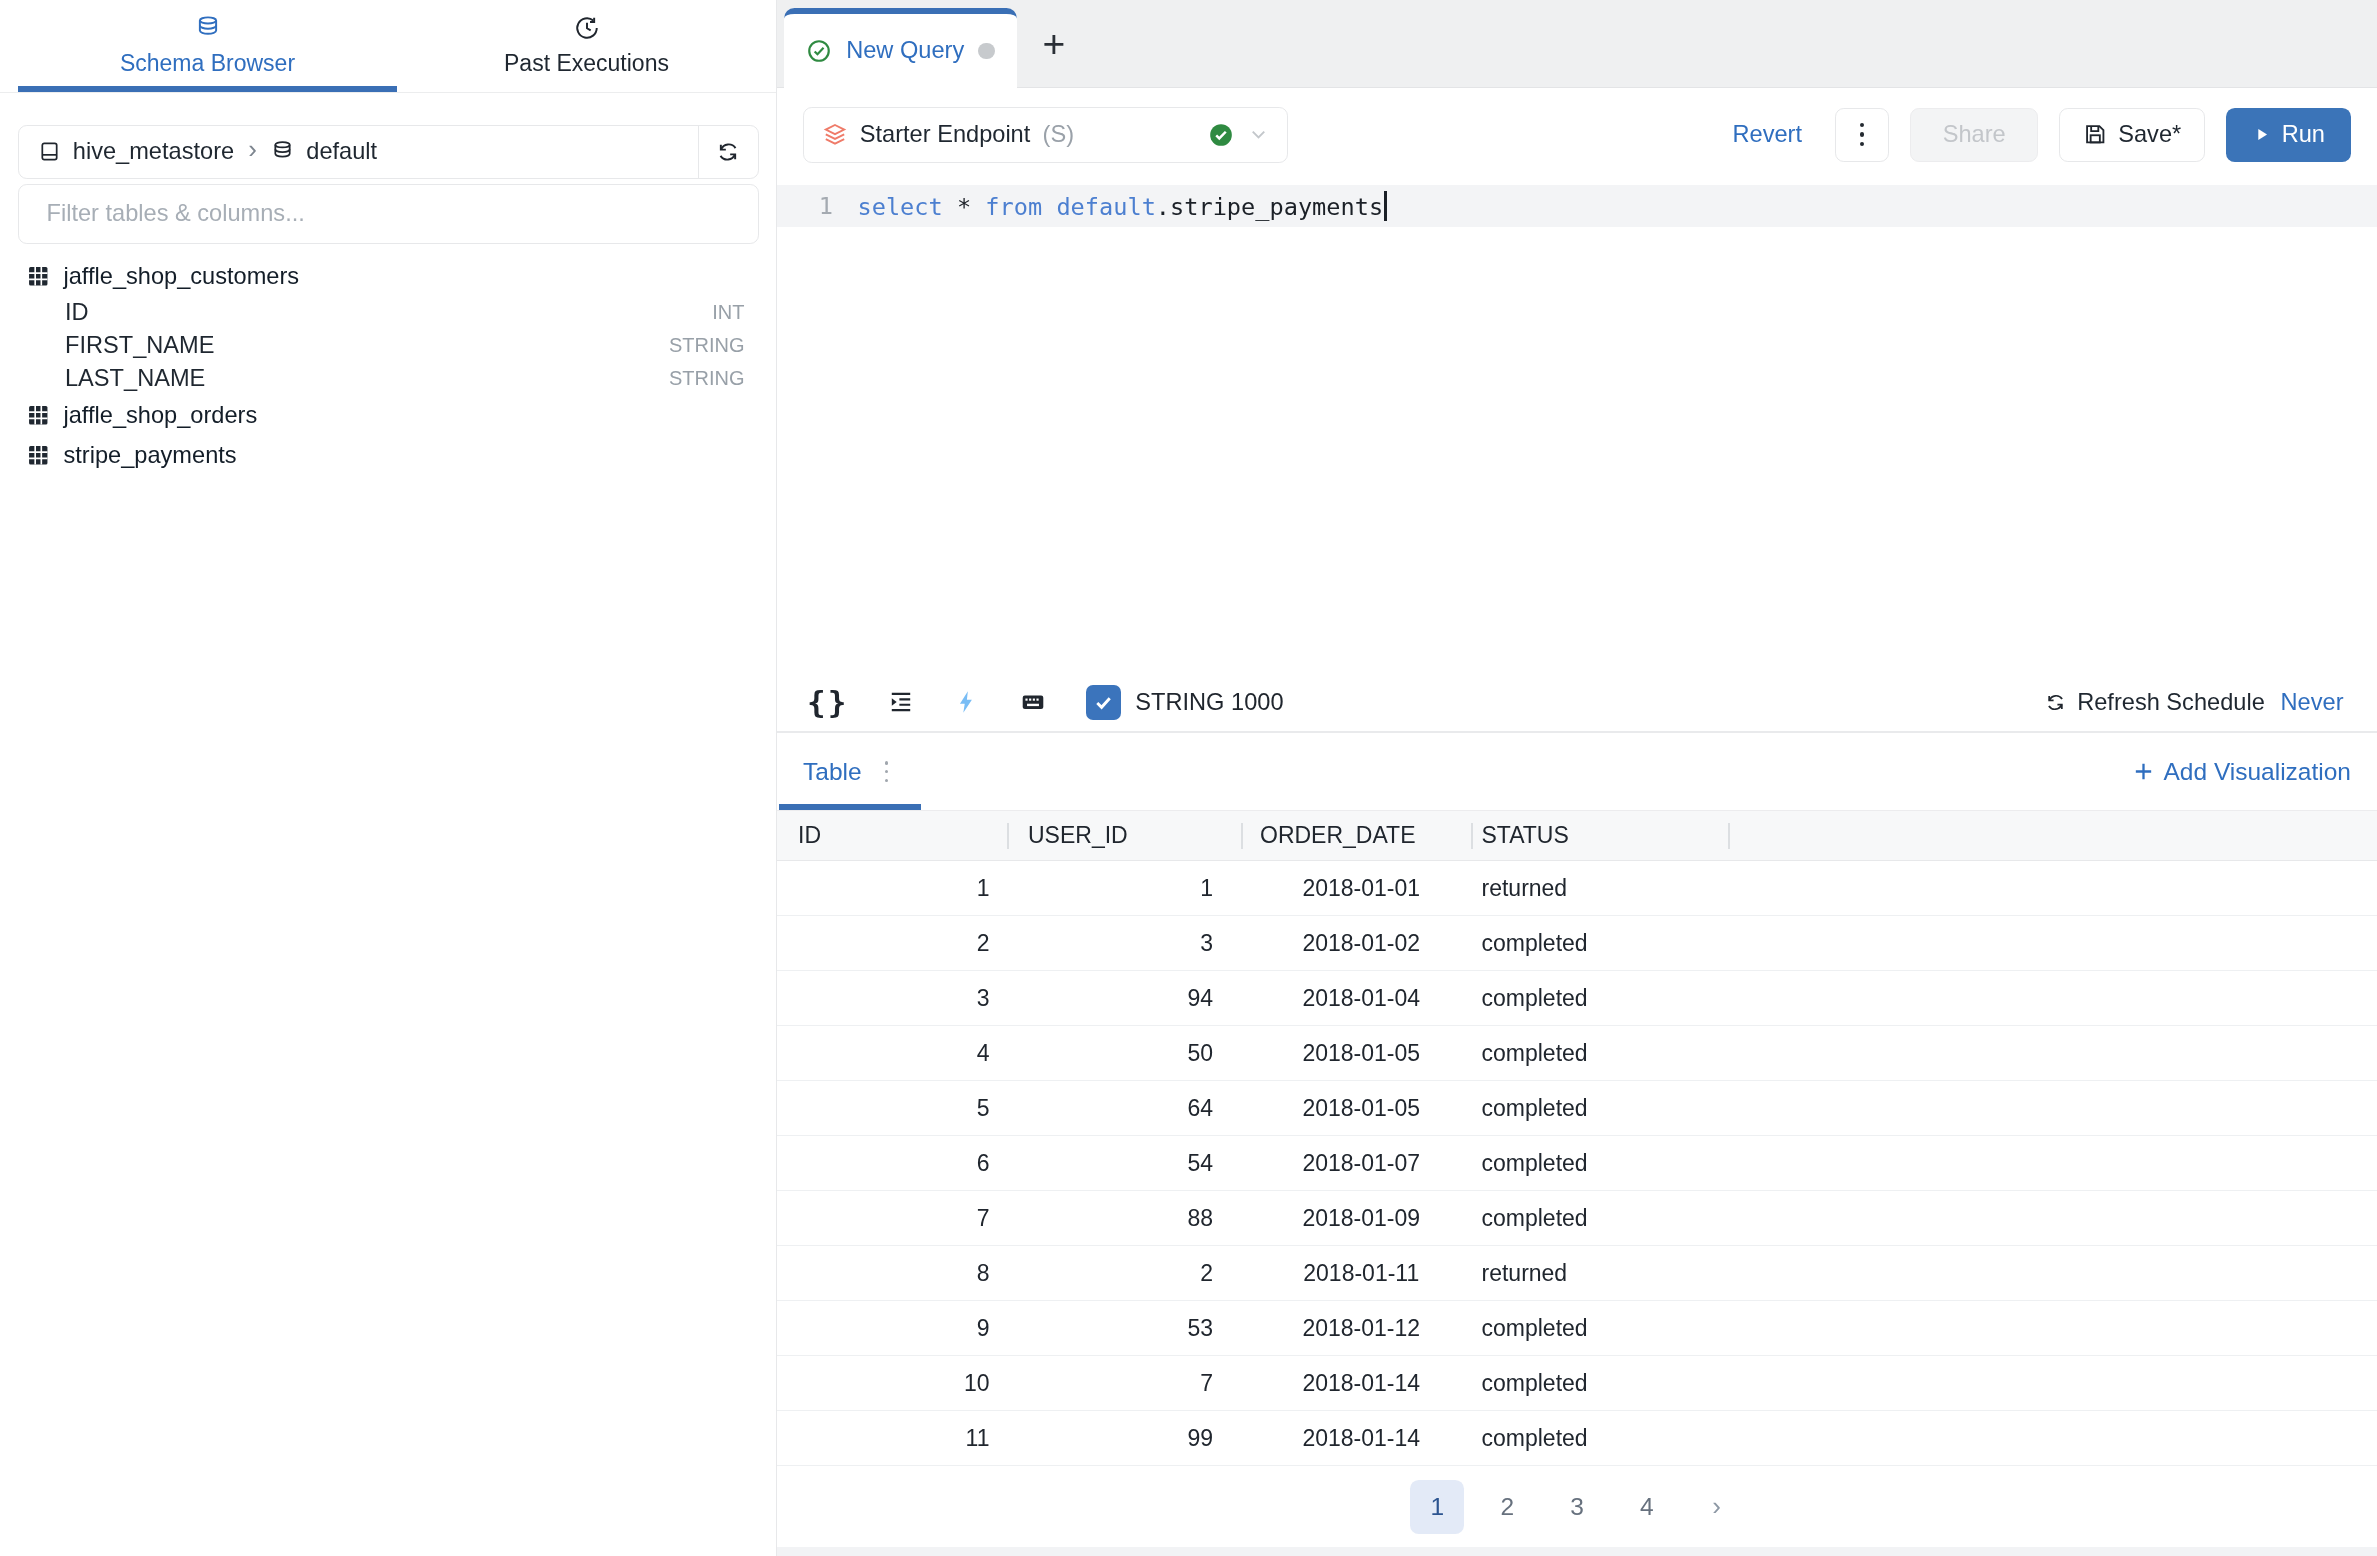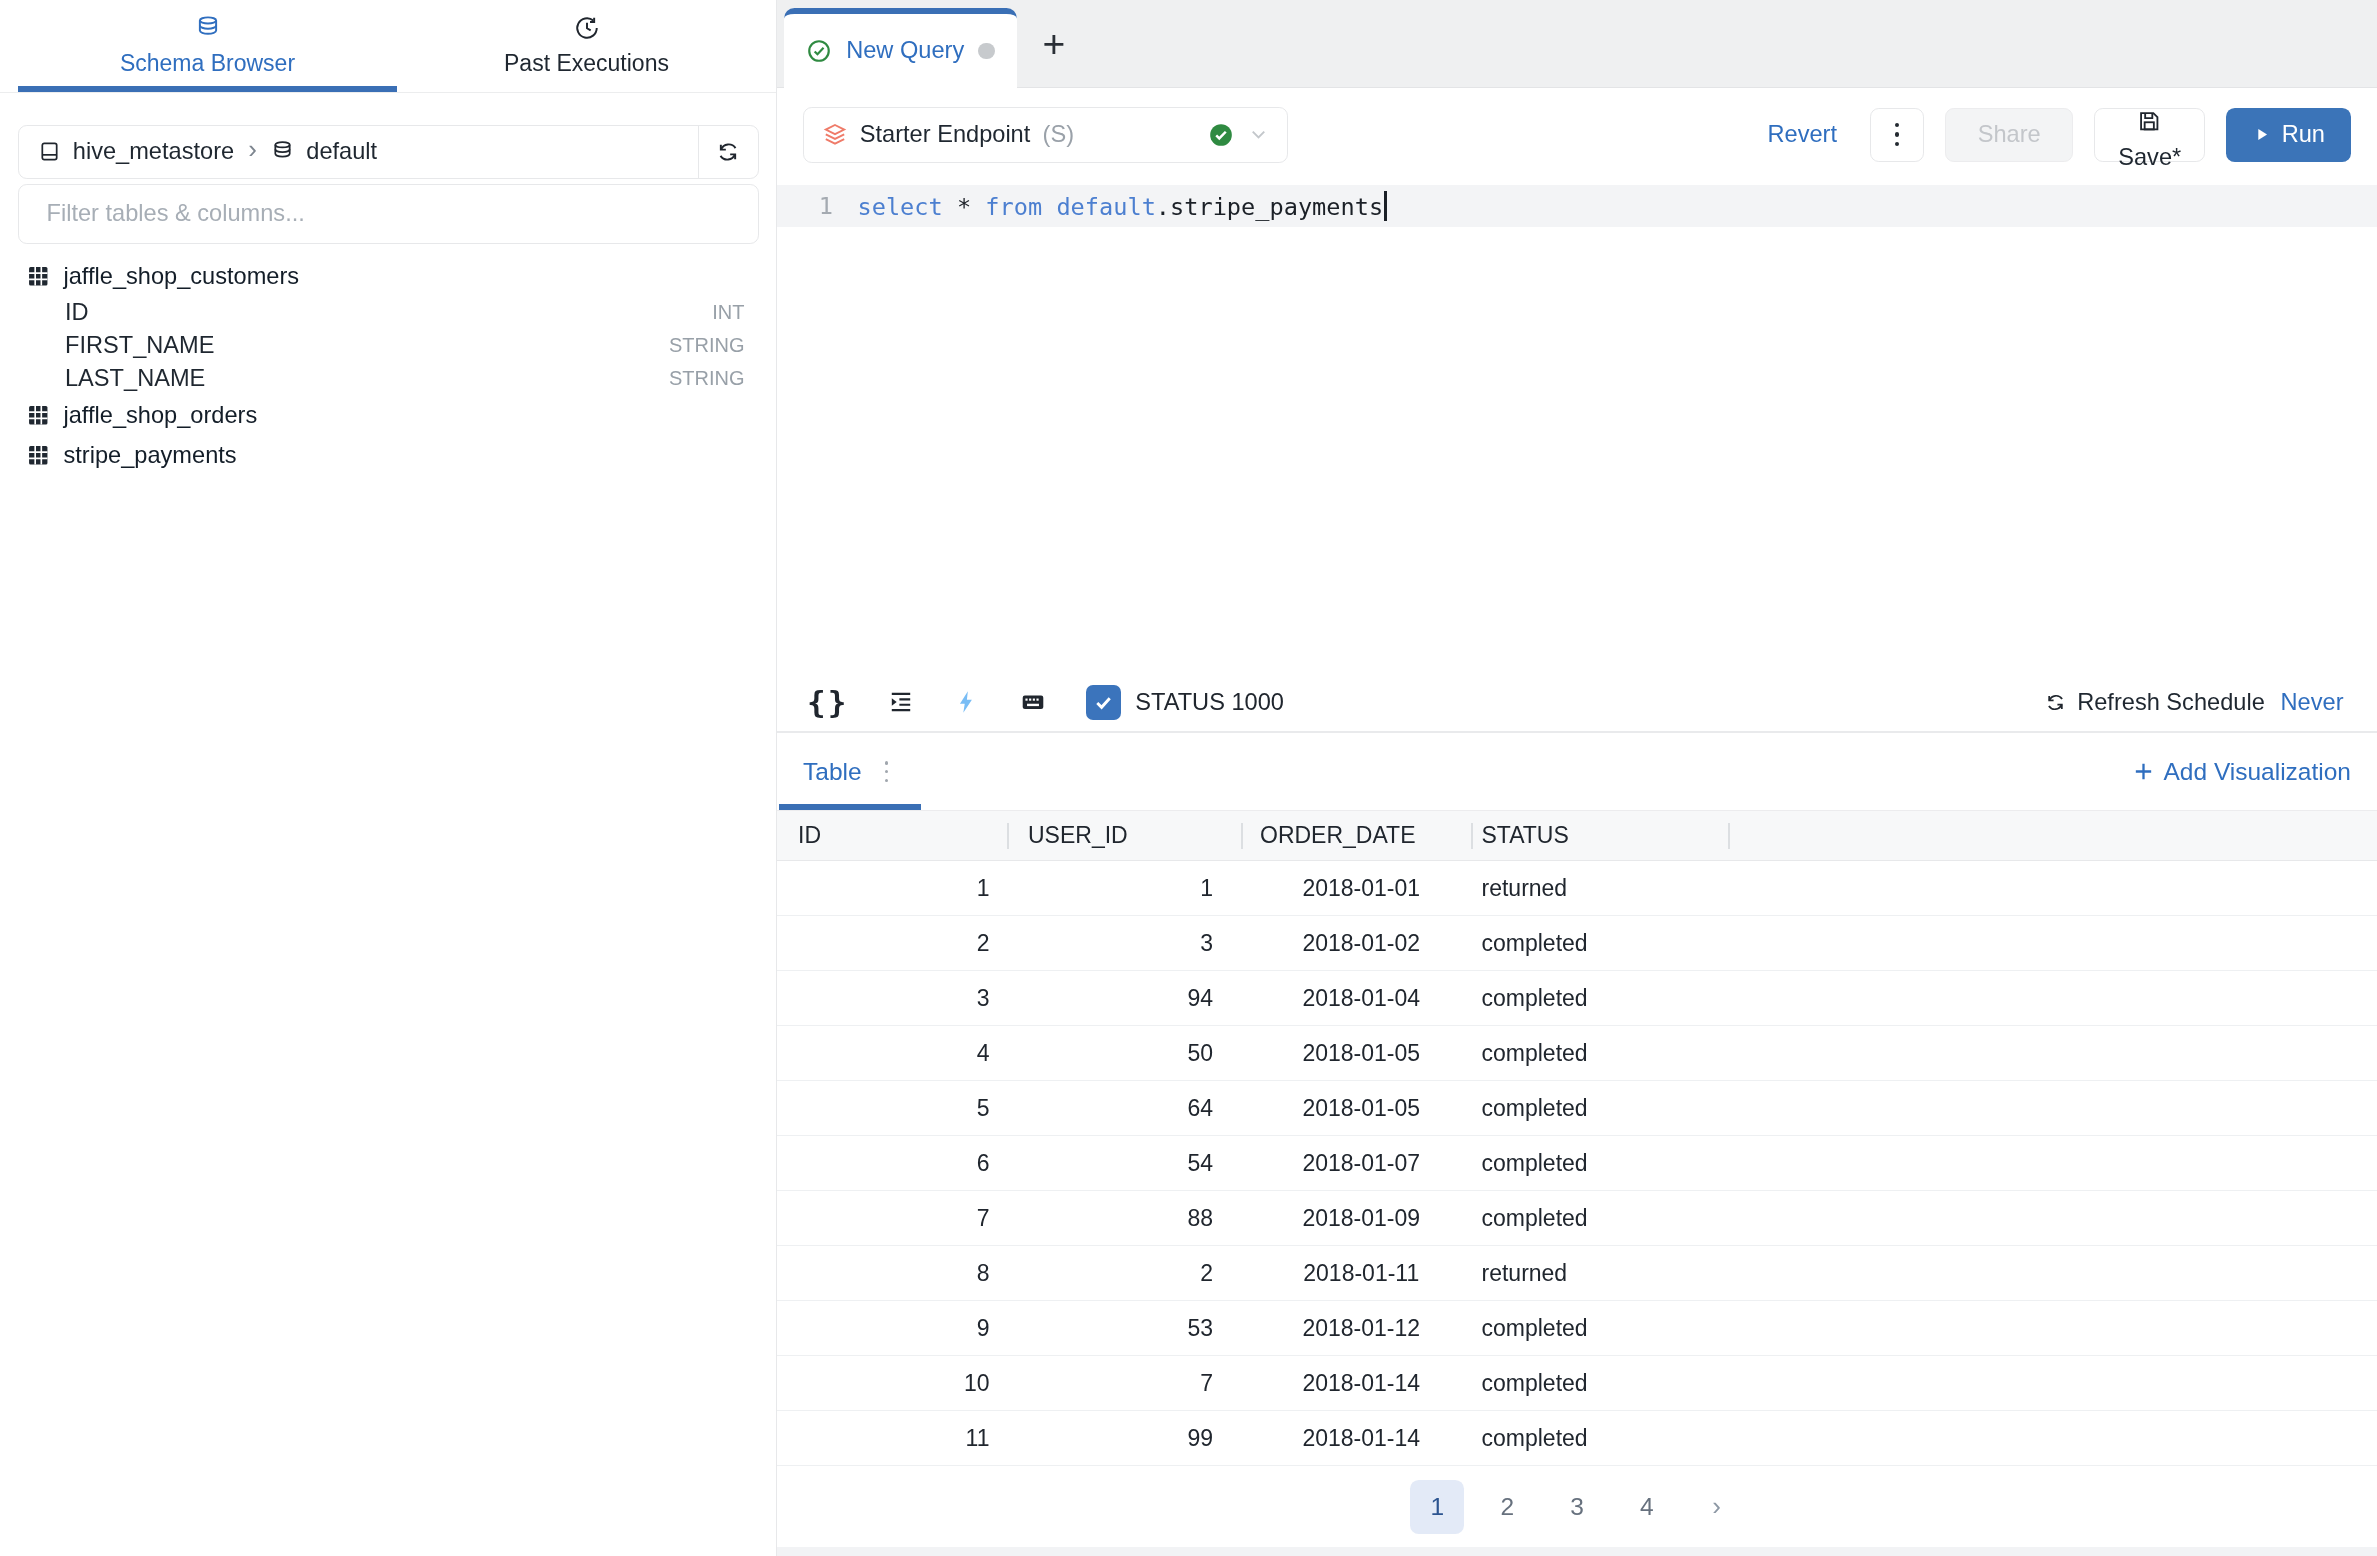--- a/index.html
+++ b/index.html
@@ -50,21 +50,21 @@
   .endpoint-size { font-size:23.6px; color:#9aa1a9; }
   .endpoint-right { margin-left:auto; display:flex; align-items:center; gap:12.3px; }
   .spacer { flex:1; }
   .revert-link { color:#2f6ebf; font-size:23.6px; margin-right:12.3px; cursor:pointer; text-decoration:none; }
   button { font-family:inherit; cursor:pointer; }
   .kebab-btn { width:54px; height:54px; border:1.8px solid #e7e8ea; border-radius:8.8px; background:#fff; display:flex; align-items:center; justify-content:center; }
   .kdots { display:flex; flex-direction:column; gap:5.3px; }
   .kdots i { width:4.4px; height:4.4px; border-radius:50%; background:#242a31; }
   .kdots.gray i { width:3.5px; height:3.5px; background:#a0a6ad; gap:4.4px; }
   .share-btn { height:54px; padding:0 31.5px; background:#f3f4f5; border:0.9px solid #ececee; border-radius:8.8px; color:#c3c6ca; font-size:23.6px; }
-  .save-btn { height:54px; padding:0 23px; background:#fff; border:1.8px solid #e7e8ea; border-radius:8.8px; color:#1f2730; font-size:23.6px; display:flex; align-items:center; gap:10.5px;flex-direction:column; }
+  .save-btn { height:54px; padding:0 23px; background:#fff; border:1.8px solid #e7e8ea; border-radius:8.8px; color:#1f2730; font-size:23.6px; display:flex; align-items:center; gap:10.5px; }
   .run-btn { height:54px; padding:0 26px; background:#3b74b8; border:none; border-radius:8.8px; color:#fff; font-size:23.6px; display:flex; align-items:center; gap:10.5px; }
 
   .editor { flex:1; position:relative; padding-top:3.5px; cursor:text; }
   .code-line { height:42px; background:#f3f4f6; display:flex; align-items:center; font-family:"DejaVu Sans Mono","Liberation Mono",monospace; }
   .gutter { width:56px; text-align:right; color:#a4aab1; font-size:23.6px; }
   .code { margin-left:24.5px; font-size:23.6px; white-space:pre; }
   .kw { color:#4c7fd0; }
   .plain { color:#1b2027; }
   .cursor { display:inline-block; width:2.6px; height:30px; background:#1b2027; vertical-align:text-bottom; margin-left:0.9px; }
 
@@ -319,21 +319,21 @@
               <rect x="6.5" y="13.6" width="11" height="2.2"></rect>
             </g>
           </svg>
       </span>
       <span class="limit-group">
         <span class="checkbox">
           <svg viewBox="0 0 24 24" fill="none" stroke="#fff" stroke-width="3">
               <path d="M5.5 12.5l4.5 4.5 8.5-9.5"></path>
             </svg>
         </span>
-        <span class="limit-label">STATUS 1000</span>
+        <span class="limit-label">STRING 1000</span>
       </span>
       <span class="toolbar-right">
         <span class="icon i26 darkc">
           <svg viewBox="0 0 24 24" fill="none" stroke="currentColor" stroke-width="1.8">
               <path d="M18.9 8.4a7.5 7.5 0 0 0-13.3 1.4"></path>
               <path d="M5.4 5.2v4.6H10"></path>
               <path d="M5.1 15.6a7.5 7.5 0 0 0 13.3-1.4"></path>
               <path d="M18.6 18.8v-4.6H14"></path>
             </svg>
         </span>

